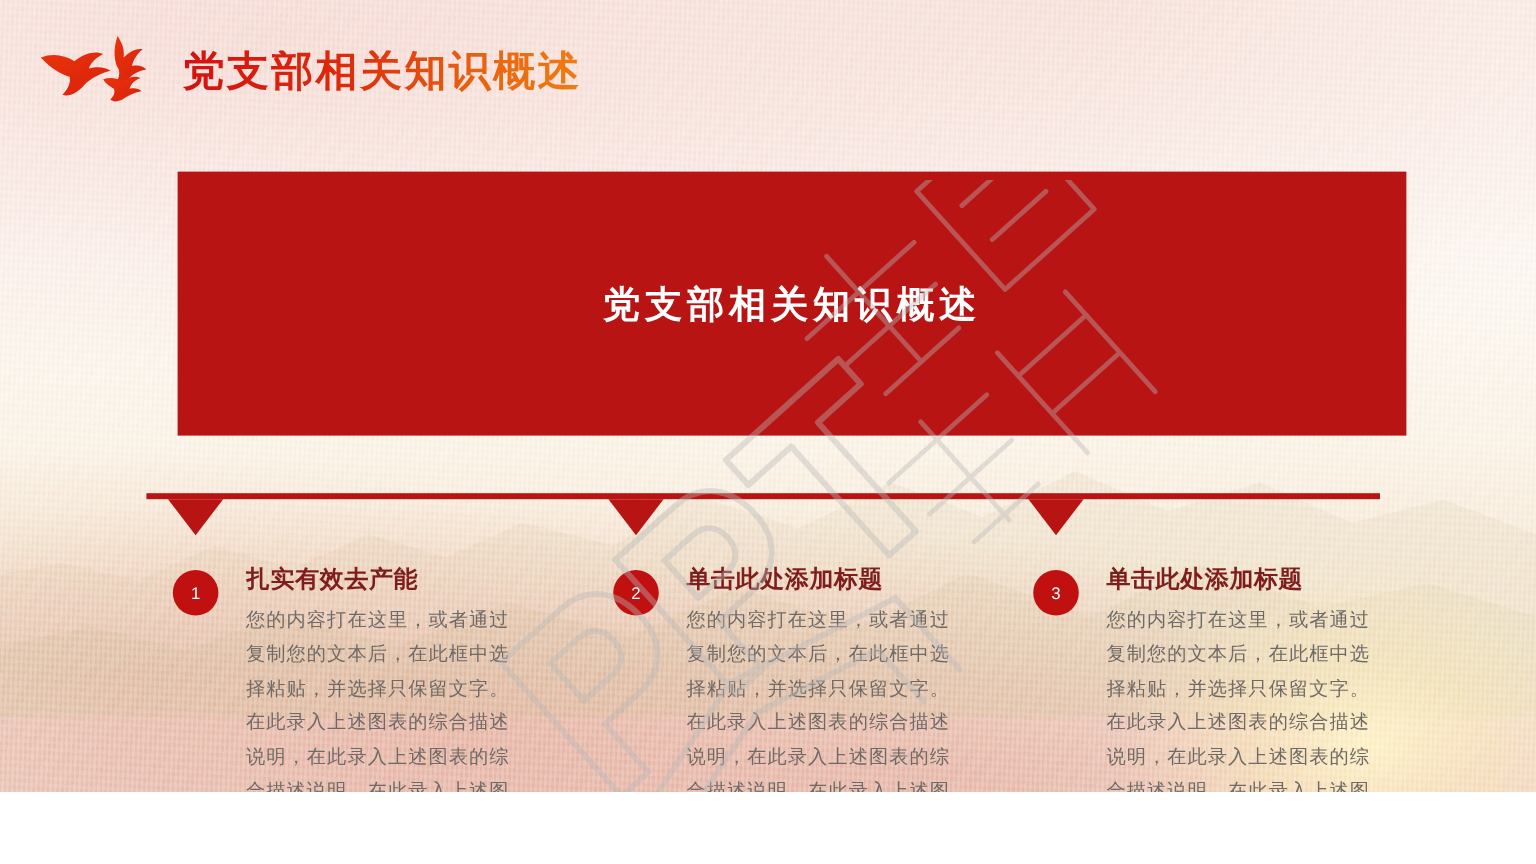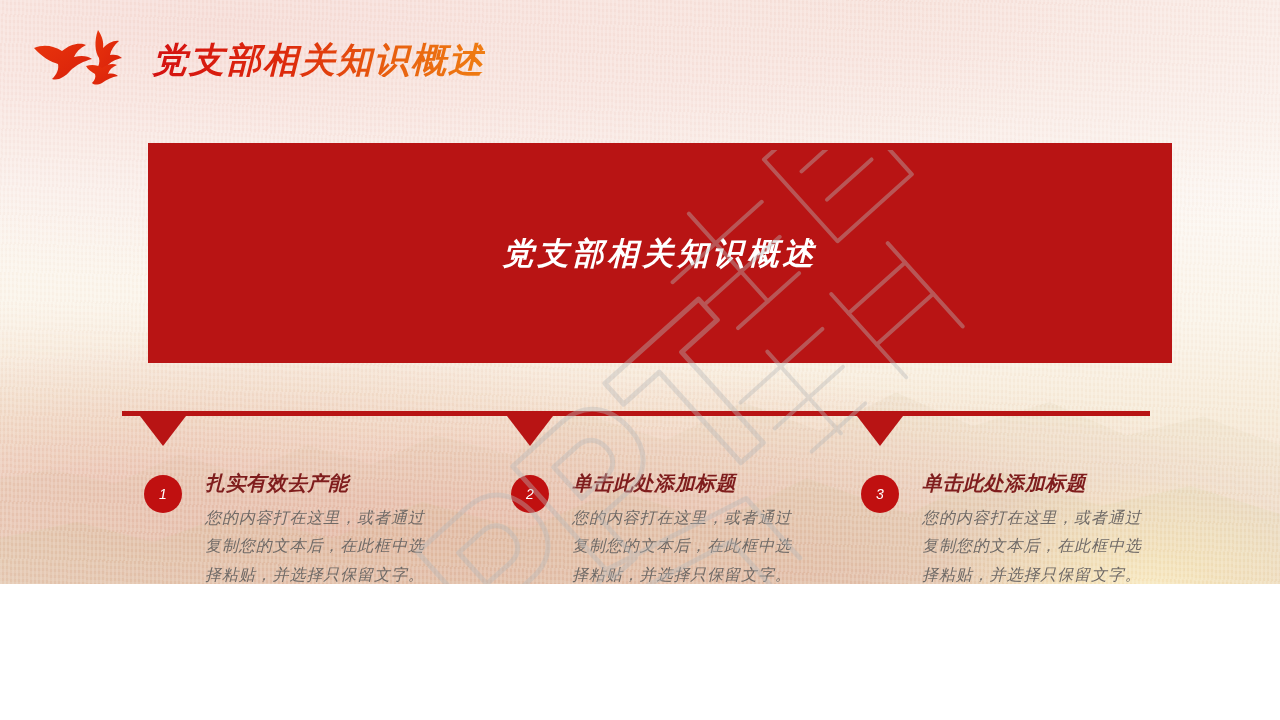--- a/index.html
+++ b/index.html
@@ -7,24 +7,23 @@
     padding: 0;
     background: #ffffff;
   }
   body {
     font-family: "Liberation Sans", "DejaVu Sans", sans-serif;
   }
 
   #slide {
     position: relative;
     width: 1280px;
-    height: 584px;
+    height: 660px;
     overflow: hidden;
     background: #fdf8f2;
-    font-style: italic;
   }
 
   
   .bg-base {
     position: absolute;
     inset: 0;
     background:
       radial-gradient(120% 80% at 18% 4%, #f6dcd6 0%, rgba(246,220,214,0) 55%),
       radial-gradient(100% 70% at 70% 0%, #f7e3dc 0%, rgba(247,227,220,0) 60%),
       linear-gradient(180deg, #fdf4f0 0%, #fdf9f4 32%, #fbf4e8 55%, #f6ead6 72%, #f3dfd0 88%, #f0d6c8 100%);

